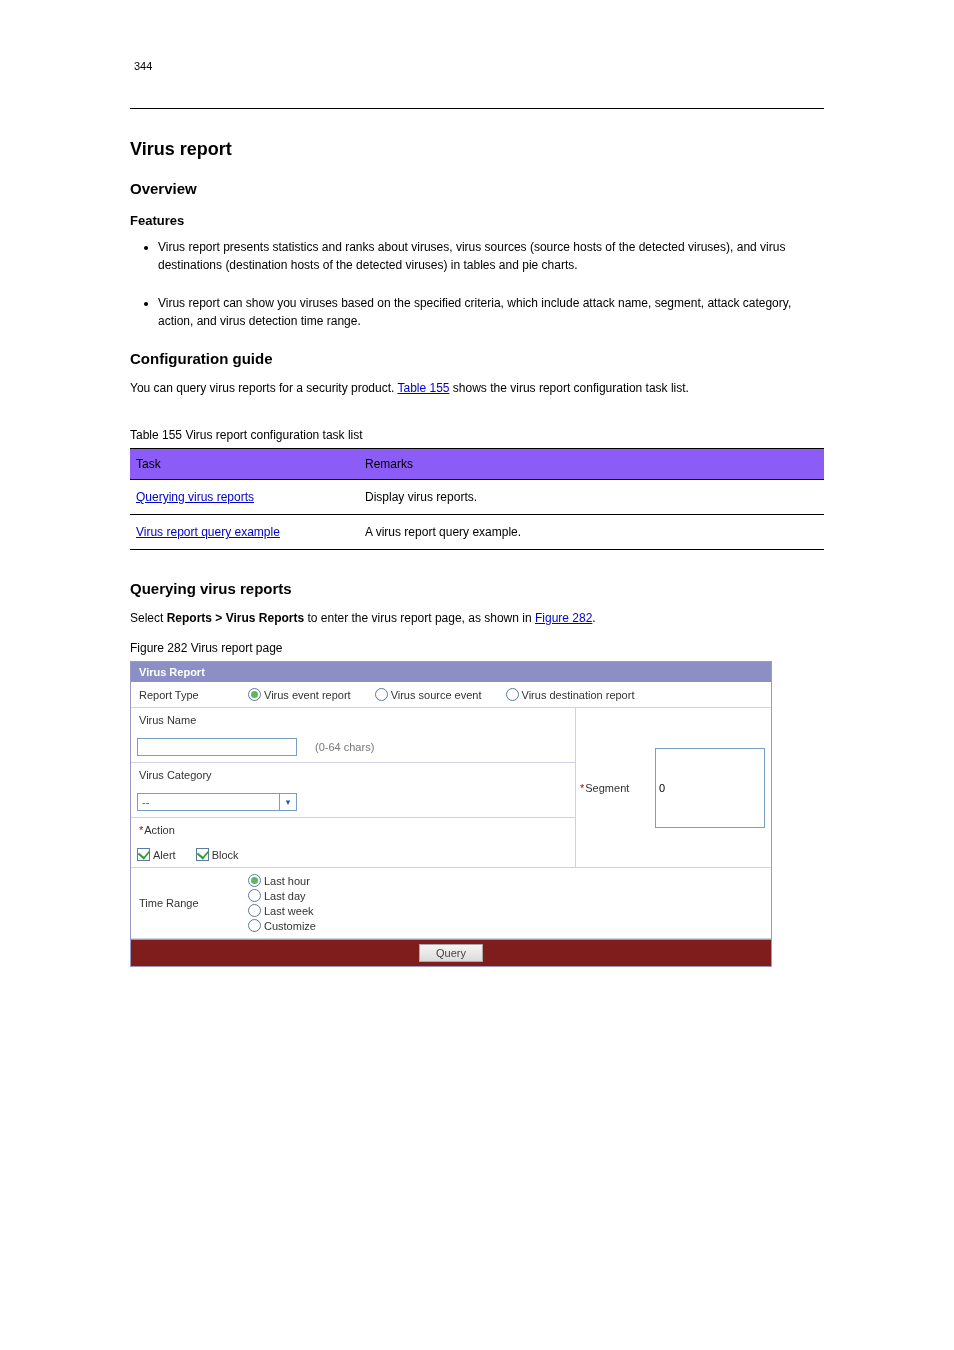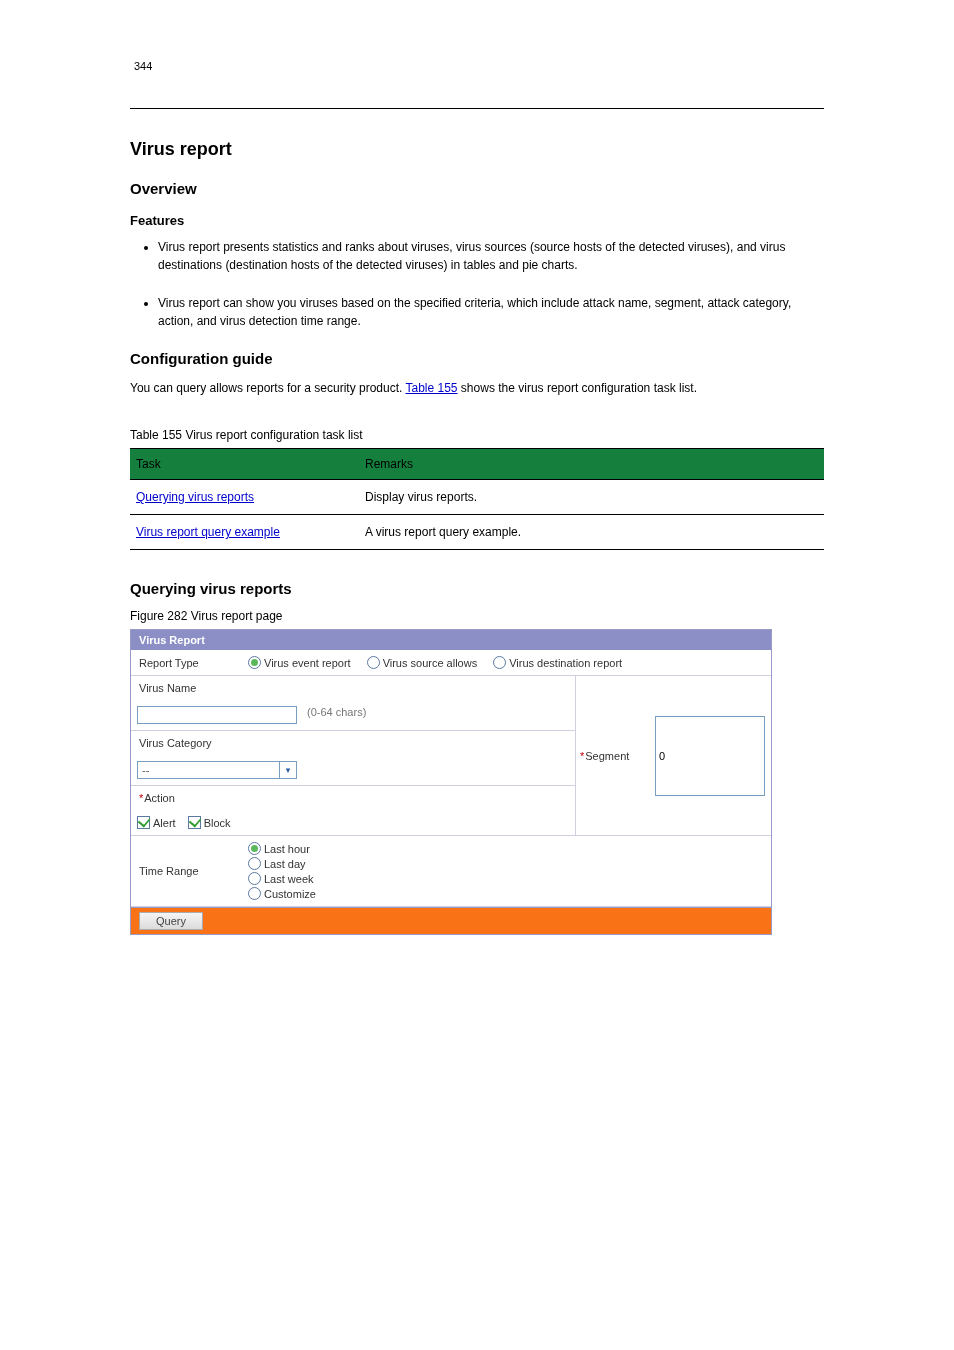--- a/index.html
+++ b/index.html
@@ -65,21 +65,21 @@
   }
   table.doc-table {
     width: 100%;
     border-collapse: collapse;
     margin-bottom: 30px;
     font-size: 12px;
   }
   table.doc-table th {
     border-top: 1px solid #000;
     border-bottom: 1px solid #000;
-    background: #15803d;
+    background: #8b5cf6;
     text-align: left;
     font-weight: normal;
     padding: 8px 6px;
   }
   table.doc-table td {
     border-bottom: 1px solid #000;
     padding: 10px 6px;
     vertical-align: top;
   }
   table.doc-table th:first-child,
@@ -115,22 +115,22 @@
     width: 95px;
     padding: 6px 8px;
     color: #333;
     display: flex;
     align-items: center;
   }
   .ui-middle-cell {
     flex: 1;
     padding: 6px 6px;
     display: flex;
-    align-items: flex-start;
-    gap: 6px;
+    align-items: center;
+    gap: 14px;
   }
   .ui-right-label {
     width: 75px;
     padding: 6px 4px;
     display: flex;
     align-items: center;
     color: #333;
   }
   .ui-right-cell {
     width: 120px;
@@ -249,23 +249,23 @@
     flex-direction: column;
     gap: 2px;
   }
   .hint {
     color: #777;
     font-size: 11px;
     margin-left: 4px;
   }
   .ui-footer-row {
     display: flex;
-    justify-content: flex-start;
+    justify-content: center;
     padding: 4px 8px;
-    background: #f97316;
+    background: #7f1d1d;
     border-top: 1px solid #9a9ac9;
   }
   .btn {
     background: linear-gradient(#f5f5f5, #dcdcdc);
     border: 1px solid #aaa;
     padding: 2px 16px;
     font-size: 11px;
     color: #444;
     cursor: pointer;
   }
@@ -286,21 +286,21 @@
   <div class="h3">Overview</div>
 
   <div class="h4">Features</div>
   <ul class="bullets">
     <li>Virus report presents statistics and ranks about viruses, virus sources (source hosts of the detected viruses), and virus destinations (destination hosts of the detected viruses) in tables and pie charts.</li>
     <li>Virus report can show you viruses based on the specified criteria, which include attack name, segment, attack category, action, and virus detection time range.</li>
   </ul>
 
   <div class="h3">Configuration guide</div>
   <p class="body-text">
-    <span>You can query allows reports for a security product. </span><a href="#" class="link">Table 155</a><span> shows the virus report configuration task list.</span>
+    <span>You can query virus reports for a security product. </span><a href="#" class="link">Table 155</a><span> shows the virus report configuration task list.</span>
   </p>
 
   <div class="table-caption">Table 155 Virus report configuration task list</div>
   <table class="doc-table">
     <thead>
       <tr>
         <th>Task</th>
         <th>Remarks</th>
       </tr>
     </thead>
@@ -310,36 +310,39 @@
         <td>Display virus reports.</td>
       </tr>
       <tr>
         <td><a href="#" class="link">Virus report query example</a></td>
         <td>A virus report query example.</td>
       </tr>
     </tbody>
   </table>
 
   <div class="h3">Querying virus reports</div>
+  <p class="body-text">
+    <span>Select </span><b>Reports &gt; Virus Reports</b><span> to enter the virus report page, as shown in </span><a href="#" class="link">Figure 282</a><span>.</span>
+  </p>
 
   <div class="figure-caption">Figure 282 Virus report page</div>
 
   <div class="ui-box">
     <div class="ui-titlebar">Virus Report</div>
 
     <div class="ui-row">
       <div class="ui-label-cell">Report Type</div>
       <div class="ui-middle-cell" style="flex:1;">
         <label class="radio-label">
           <span class="radio-dot checked"></span>
           <span>Virus event report</span>
         </label>
         <label class="radio-label">
           <span class="radio-dot"></span>
-          <span>Virus source allows</span>
+          <span>Virus source event</span>
         </label>
         <label class="radio-label">
           <span class="radio-dot"></span>
           <span>Virus destination report</span>
         </label>
       </div>
     </div>
 
     <div class="ui-rowgroup">
       <div class="ui-leftblock">

